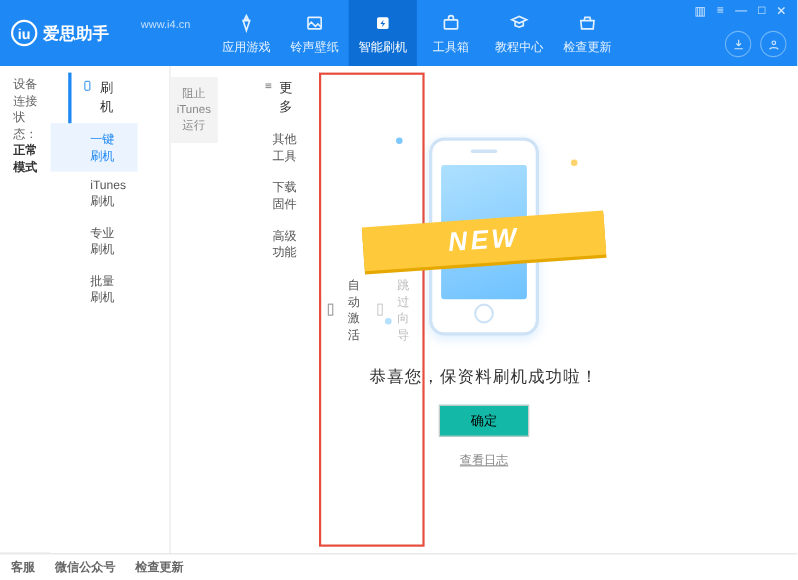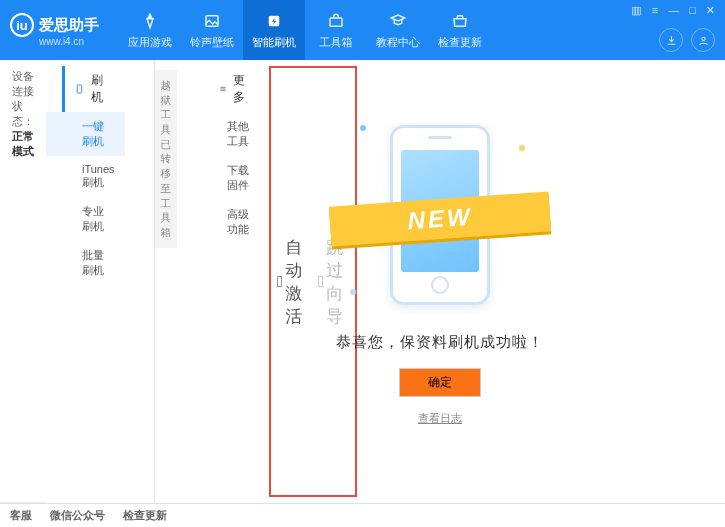--- a/index.html
+++ b/index.html
@@ -1,19 +1,19 @@
 <!DOCTYPE html>
 <html><head>
 <meta charset="utf-8">
 <style>
 * { margin: 0; padding: 0; box-sizing: border-box; }
 body { font-family: "Microsoft YaHei", sans-serif; font-size: 12px; color: #333; background: #fff; width: 725px; height: 527px; overflow: hidden; }
 
 .header { background: #1e88f5; height: 60px; display: flex; align-items: center; padding: 0 10px; color: #fff; position: relative; }
-.logo-area { display: flex; flex-direction: column; justify-content: center; margin-right: 20px; }
+.logo-area { display: flex; flex-direction: row; justify-content: center; margin-right: 20px; }
 .logo-row { display: flex; align-items: center; gap: 5px; }
 .logo-circle { width: 24px; height: 24px; border: 2px solid #fff; border-radius: 50%; display: flex; align-items: center; justify-content: center; font-weight: bold; font-size: 13px; }
 .logo-title { font-size: 15px; font-weight: bold; }
 .logo-url { font-size: 10px; color: #c3e0fc; margin-left: 29px; margin-top: -1px; }
 
 .nav { display: flex; height: 100%; }
 .nav-item { width: 62px; display: flex; flex-direction: column; align-items: center; justify-content: center; gap: 4px; cursor: pointer; font-size: 11px; color: #e3f1ff; }
 .nav-item.active { background: #0d6fd6; color: #fff; }
 .nav-icon { width: 20px; height: 20px; display: flex; align-items: center; justify-content: center; }
 
@@ -23,47 +23,47 @@
 .user-controls { display: flex; gap: 8px; }
 .circ-btn { width: 24px; height: 24px; border: 1.5px solid #6fb6f7; border-radius: 50%; display: flex; align-items: center; justify-content: center; cursor: pointer; color: #cfe6fc; font-size: 13px; }
 
 .body-area { display: flex; height: 443px; }
 
 .sidebar { width: 155px; border-right: 1px solid #e5e5e5; display: flex; }
 .conn-status { padding: 9px 12px; font-size: 11px; color: #666; border-bottom: 1px solid #eee; }
 .conn-status b { color: #333; }
 
 .side-section { padding: 6px 0; }
-.side-header { display: flex; align-items: center; gap: 6px; padding: 6px 12px; color: #333; font-size: 12px; position: relative; margin-left: 16px; }
+.side-header { display: flex; align-items: flex-start; gap: 6px; padding: 6px 12px; color: #333; font-size: 12px; position: relative; margin-left: 16px; }
 .side-header .indicator { position: absolute; left: 0; top: 0; bottom: 0; width: 3px; background: #1e88f5; }
 .side-header.disabled { color: #aaa; }
 .side-item { padding: 7px 10px 7px 36px; font-size: 11px; color: #555; cursor: pointer; }
 .side-item.active { background: #eaf3fe; color: #1e88f5; }
 .side-note { margin: 4px 14px 4px 30px; background: #f3f3f3; padding: 8px 6px; font-size: 10.5px; color: #888; line-height: 1.4; text-align: center; }
 
 .checkbox-row { border: 2px solid #e74c3c; margin: 6px 8px; padding: 8px 6px; display: flex; gap: 10px; align-items: center; }
-.cb { display: flex; align-items: center; gap: 3px; font-size: 17px; color: #555; }
+.cb { display: flex; align-items: center; gap: 13px; font-size: 11px; color: #555; }
 .cb.disabled { color: #bbb; }
 .cb-box { width: 11px; height: 11px; border: 1px solid #999; background: #fff; }
 .cb.disabled .cb-box { border-color: #ccc; }
 
 .main { flex: 1; display: flex; flex-direction: column; align-items: center; justify-content: flex-start; padding-top: 55px; }
 .illustration { width: 180px; height: 200px; position: relative; display: flex; align-items: center; justify-content: center; }
 .phone { width: 100px; height: 180px; background: #fff; border: 3px solid #cfe3f7; border-radius: 14px; position: relative; box-shadow: 0 3px 10px rgba(30,136,245,0.15); }
 .phone::before { content:""; position:absolute; top:8px; left:50%; transform:translateX(-50%); width:24px; height:3px; background:#cfe3f7; border-radius:2px; }
 .phone::after { content:""; position:absolute; bottom:8px; left:50%; transform:translateX(-50%); width:14px; height:14px; border:2px solid #cfe3f7; border-radius:50%; }
 .phone-screen { position:absolute; top:22px; left:8px; right:8px; bottom:30px; background: linear-gradient(160deg,#aee0ff,#6fc2ff); border-radius:3px; }
 .ribbon { position:absolute; top:50%; left:-20px; right:-20px; transform: translateY(-40%) rotate(-4deg); background:#ffc93c; color:#fff; font-weight:900; font-size:24px; letter-spacing:3px; text-align:center; padding:6px 0; box-shadow: 0 3px 0 #e5a800; font-style: italic; }
 .dots { position:absolute; width:6px; height:6px; border-radius:50%; }
 .d1 { background:#7cc8ff; top:10px; left:10px; }
 .d2 { background:#ffd36b; top:30px; right:5px; }
 .d3 { background:#b3e0ff; bottom:20px; left:0; }
 
 .success-text { margin-top: 18px; font-size: 15px; color: #333; letter-spacing: 1px; }
-.ok-btn { margin-top: 16px; border: 1px solid #ccc; background: #f97316; padding: 5px 28px; font-size: 12px; cursor: pointer; }
+.ok-btn { margin-top: 16px; border: 1px solid #ccc; background: #14b8a6; padding: 5px 28px; font-size: 12px; cursor: pointer; }
 .link { margin-top: 14px; font-size: 11px; color: #888; text-decoration: underline; cursor: pointer; }
 
 .footer { height: 24px; border-top: 1px solid #e0e0e0; display: flex; align-items: center; padding: 0 10px; font-size: 11px; color: #555; justify-content: space-between; }
 .footer-left { display: flex; align-items: center; gap: 5px; }
 .footer-right { display: flex; align-items: center; gap: 18px; color: #666; }
 .footer-right span { cursor: pointer; font-weight: bold; }
 .version { color: #888; margin-left: 60px; }
 
 svg { display: block; }
 </style>
@@ -171,21 +171,21 @@
           </svg>
         <span>刷机</span>
       </div>
       <div class="side-item active">一键刷机</div>
       <div class="side-item">iTunes刷机</div>
       <div class="side-item">专业刷机</div>
       <div class="side-item">批量刷机</div>
     </div>
 
     <div class="side-section">
-      <div class="side-note">越狱工具已转移至工具箱</div>
+      <div class="side-note">阻止iTunes运行</div>
     </div>
 
     <div class="side-section">
       <div class="side-header">
         <svg width="12" height="12" viewBox="0 0 24 24" fill="none" stroke="#555" stroke-width="2">
             <line x1="4" y1="7" x2="20" y2="7"></line>
             <line x1="4" y1="12" x2="20" y2="12"></line>
             <line x1="4" y1="17" x2="20" y2="17"></line>
           </svg>
         <span>更多</span>

